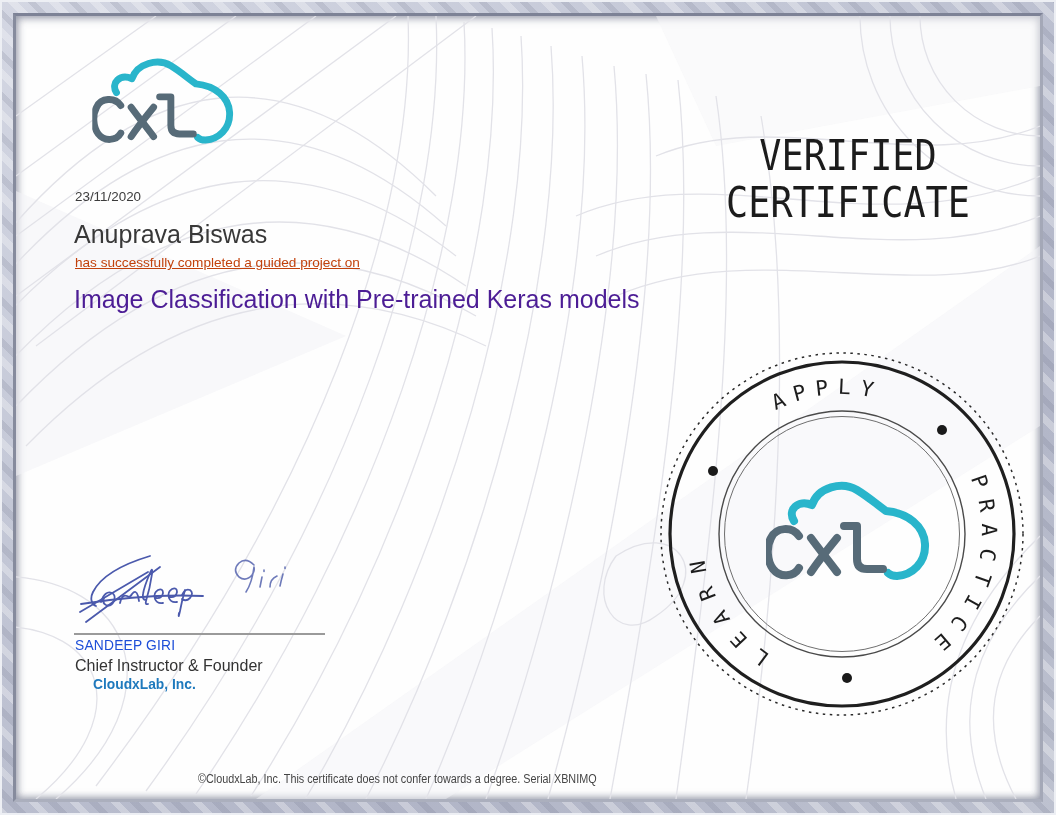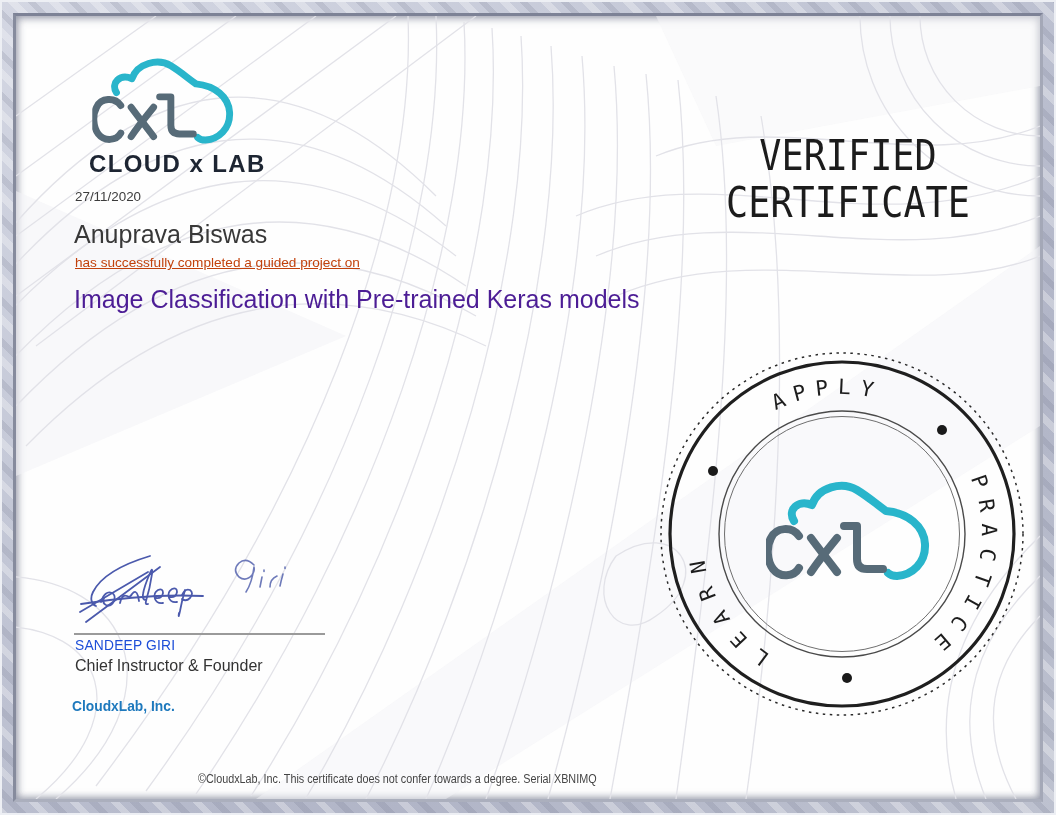--- a/index.html
+++ b/index.html
@@ -31,21 +31,21 @@
     transform:scaleX(.877);transform-origin:50% 0;white-space:nowrap;}
 
   .recipient-name{left:74px;top:220px;font-size:25px;color:#383838;white-space:nowrap;}
   .completion-text{left:75px;top:255px;font-size:13.6px;color:#c2410c;white-space:nowrap;text-decoration:underline;}
   .course-title{left:74px;top:285px;font-size:25px;color:#4c1d95;white-space:nowrap;}
 
   .signature-svg{left:68px;top:543px;}
   .sig-line{left:74px;top:633px;width:251px;height:0;border-top:2px solid #9a9a9a;}
   .sig-name{left:75px;top:638px;font-size:13.8px;color:#1d4ed8;letter-spacing:.2px;}
   .sig-title{left:75px;top:657px;font-size:16px;color:#333;}
-  .sig-company{left:72px;top:677px;font-size:13.8px;font-weight:bold;color:#1e79bd;margin-top:22px;}
+  .sig-company{left:93px;top:677px;font-size:13.8px;font-weight:bold;color:#1e79bd;}
 
   .seal-svg{left:652px;top:344px;}
   .seal-word{font-family:"DejaVu Sans Mono",monospace;font-size:21px;fill:#1d1d1d;}
 
   .footer-text{left:198px;top:772px;font-size:12px;color:#454545;white-space:nowrap;
     transform:scaleX(.9);transform-origin:0 0;}
 </style>
 </head>
 <body>
 
@@ -121,23 +121,22 @@
         <path d="M600,540 C660,500 700,560 640,600 C600,630 570,580 600,540"></path>
       </g>
     </svg>
   </div>
 
   <div class="layer">
 
     <svg class="logo-header" width="156" height="95" viewBox="0 0 180 110">
       <use href="#cxl-logo"></use>
     </svg>
-    <div class="wordmark">CLOUD x LAB</div>
-
-    <div class="issue-date">27/11/2020</div>
+
+    <div class="issue-date">23/11/2020</div>
 
     <div class="badge">
       <div>VERIFIED</div>
       <div>CERTIFICATE</div>
     </div>
 
     <div class="recipient-name">Anuprava Biswas</div>
     <div class="completion-text">has successfully completed a guided project on</div>
     <div class="course-title">Image Classification with Pre-trained Keras models</div>
 

